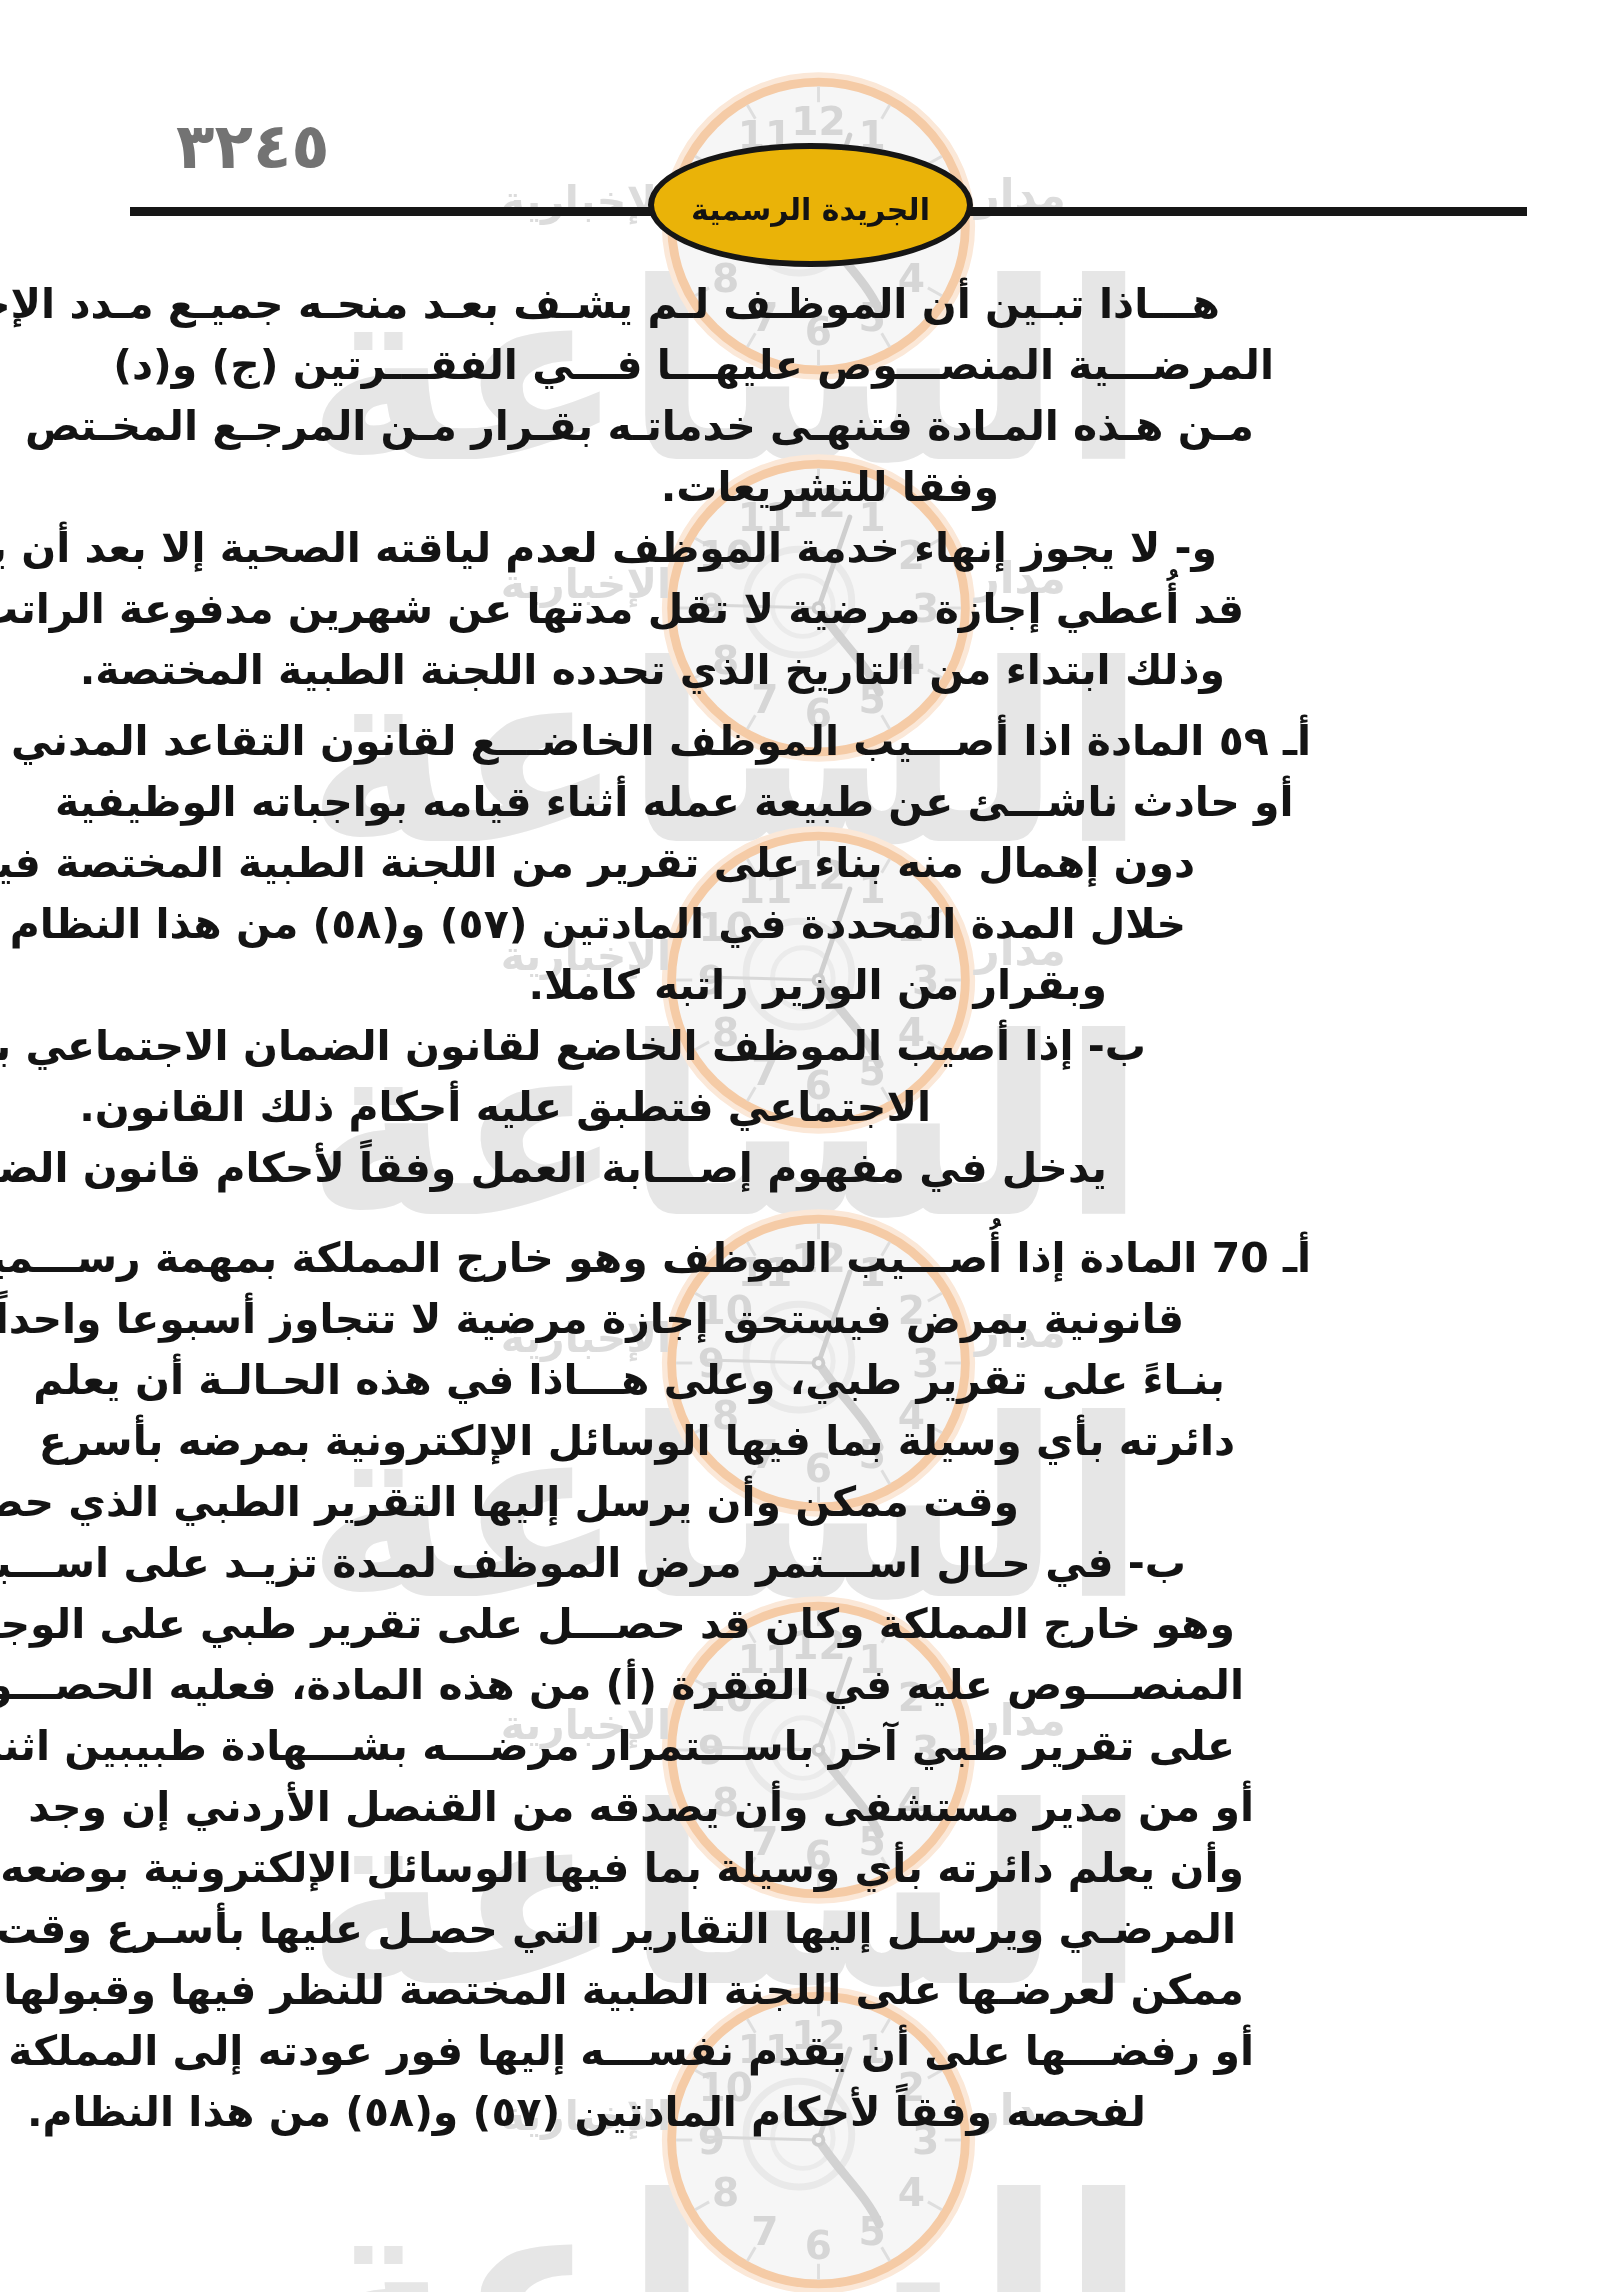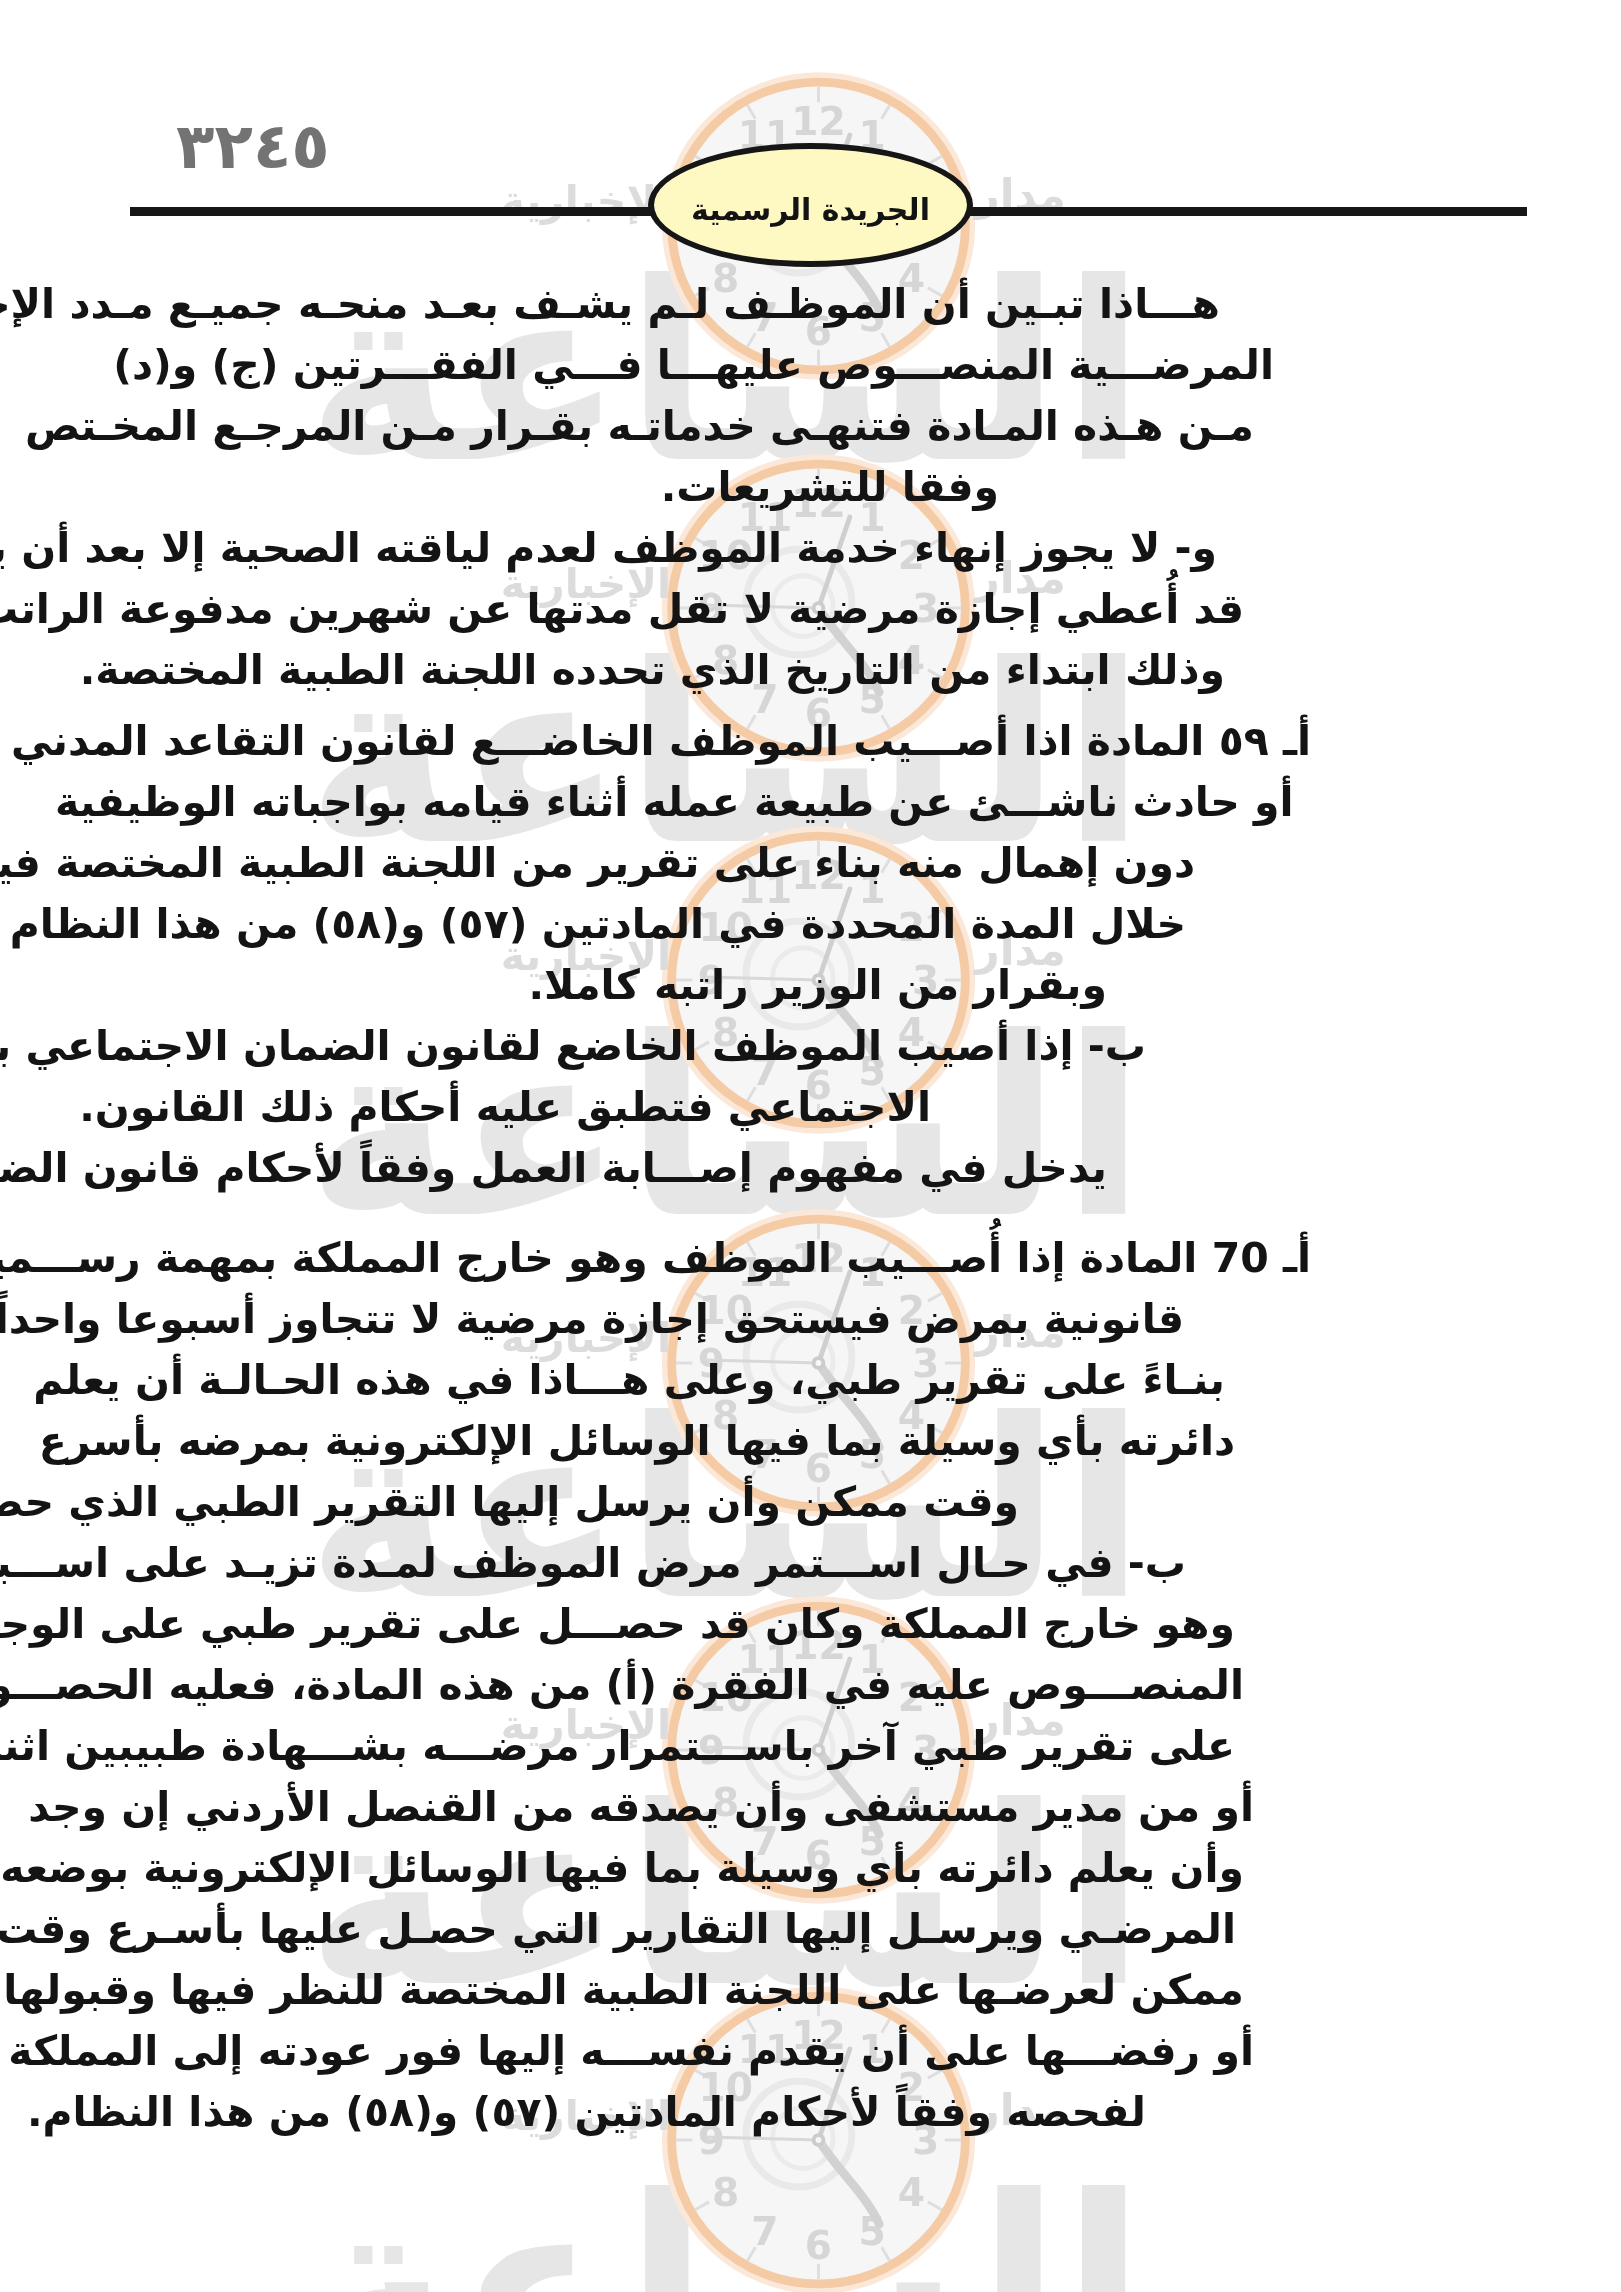--- a/index.html
+++ b/index.html
@@ -34,21 +34,21 @@
     position:absolute;left:176px;top:110px;z-index:3;
     font-size:63px;font-weight:bold;color:#737373;letter-spacing:5.9px;
     direction:rtl;
   }
   #header-rule{
     position:absolute;left:130px;top:207px;width:1397px;height:8.8px;
     background:#161616;z-index:2;
   }
   #gazette-oval{
     position:absolute;left:648px;top:143px;width:325px;height:124px;
-    border:6.9px solid #161616;border-radius:50%;background:#fef9c3;
+    border:6.9px solid #161616;border-radius:50%;background:#eab308;
     z-index:3;display:flex;align-items:center;justify-content:center;
     box-sizing:border-box;
   }
   #gazette-oval span{
     font-size:30px;font-weight:bold;color:#131313;direction:rtl;
     padding-top:9.8px;
   }
   
   #content{position:absolute;left:0;top:274px;width:1317px;z-index:2;}
   .tline{

